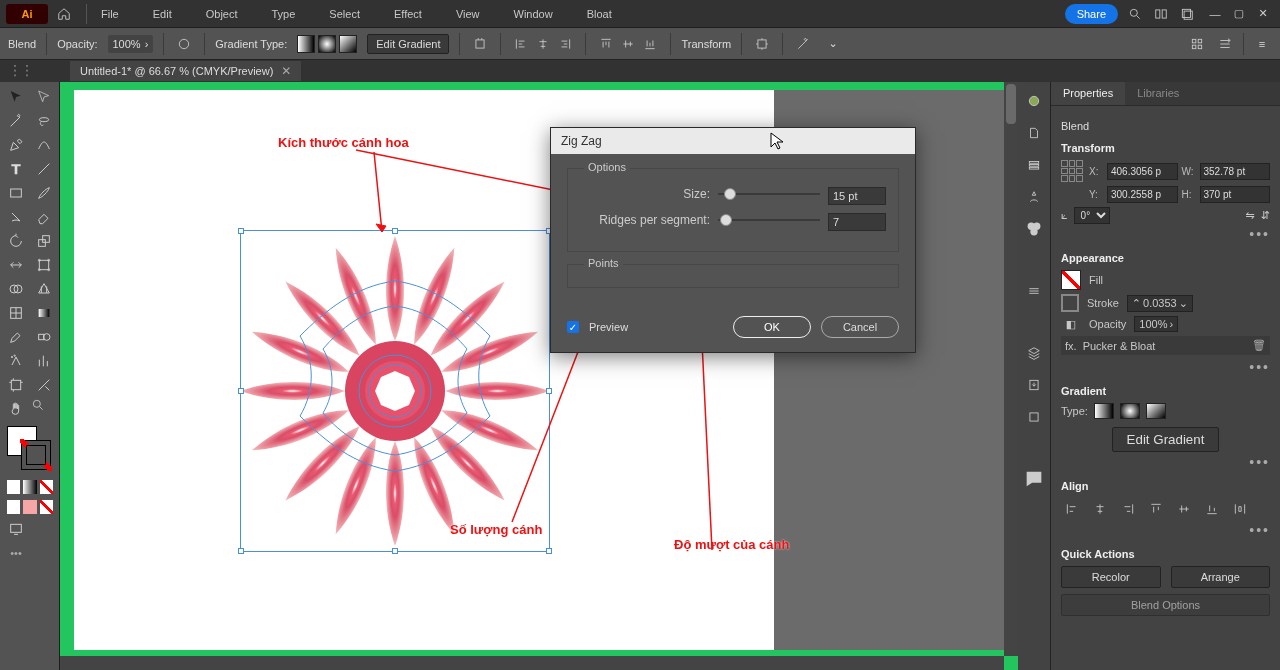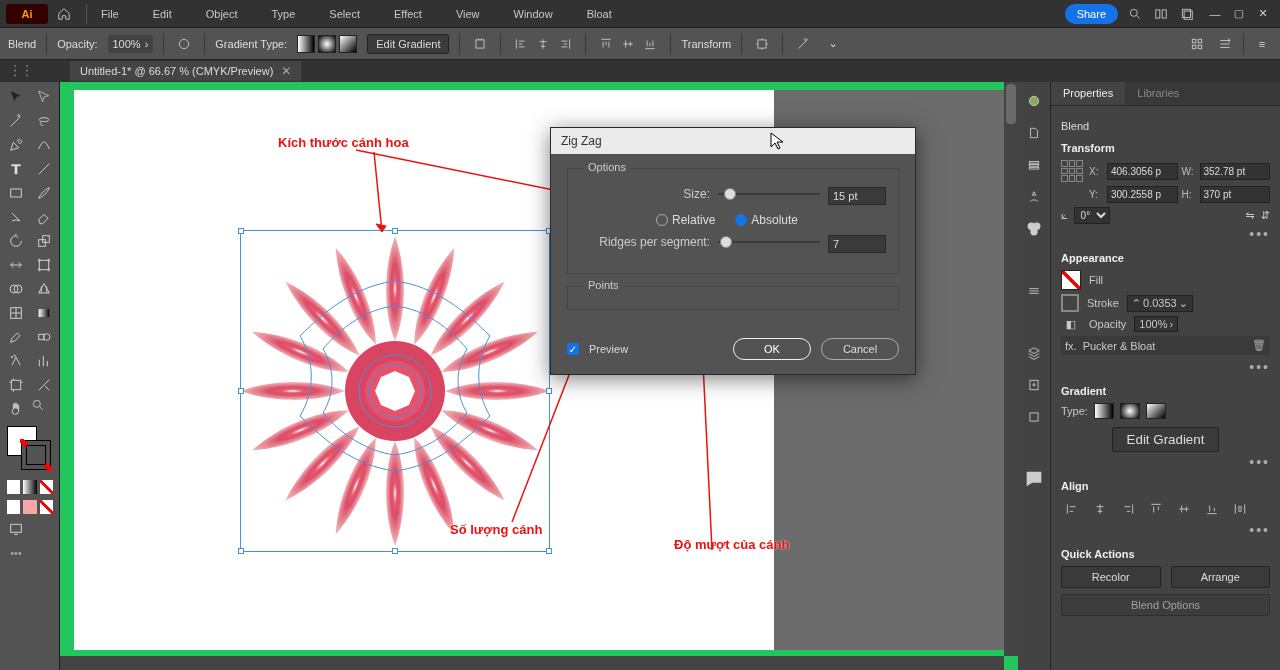--- a/index.html
+++ b/index.html
@@ -791,30 +791,20 @@
   <div class="body">
     <div class="group">
       <div class="legend">Options</div>
       <div class="row">
         <div class="lbl">Size:</div>
         <div class="slider">
             <div class="knob" style="left:12%"></div>
           </div>
         <input type="text" value="15 pt" style="">
       </div>
-      <div class="row" style="justify-content:center;">
-        <label class="radio">
-            <span class="dot off"></span>
-            <span>Relative</span>
-          </label>
-        <label class="radio">
-            <span class="dot on"></span>
-            <span>Absolute</span>
-          </label>
-      </div>
       <div class="row">
         <div class="lbl">Ridges per segment:</div>
         <div class="slider">
             <div class="knob" style="left:8%"></div>
           </div>
         <input type="text" value="7" style="">
       </div>
     </div>
     <div class="group">
       <div class="legend">Points</div>

